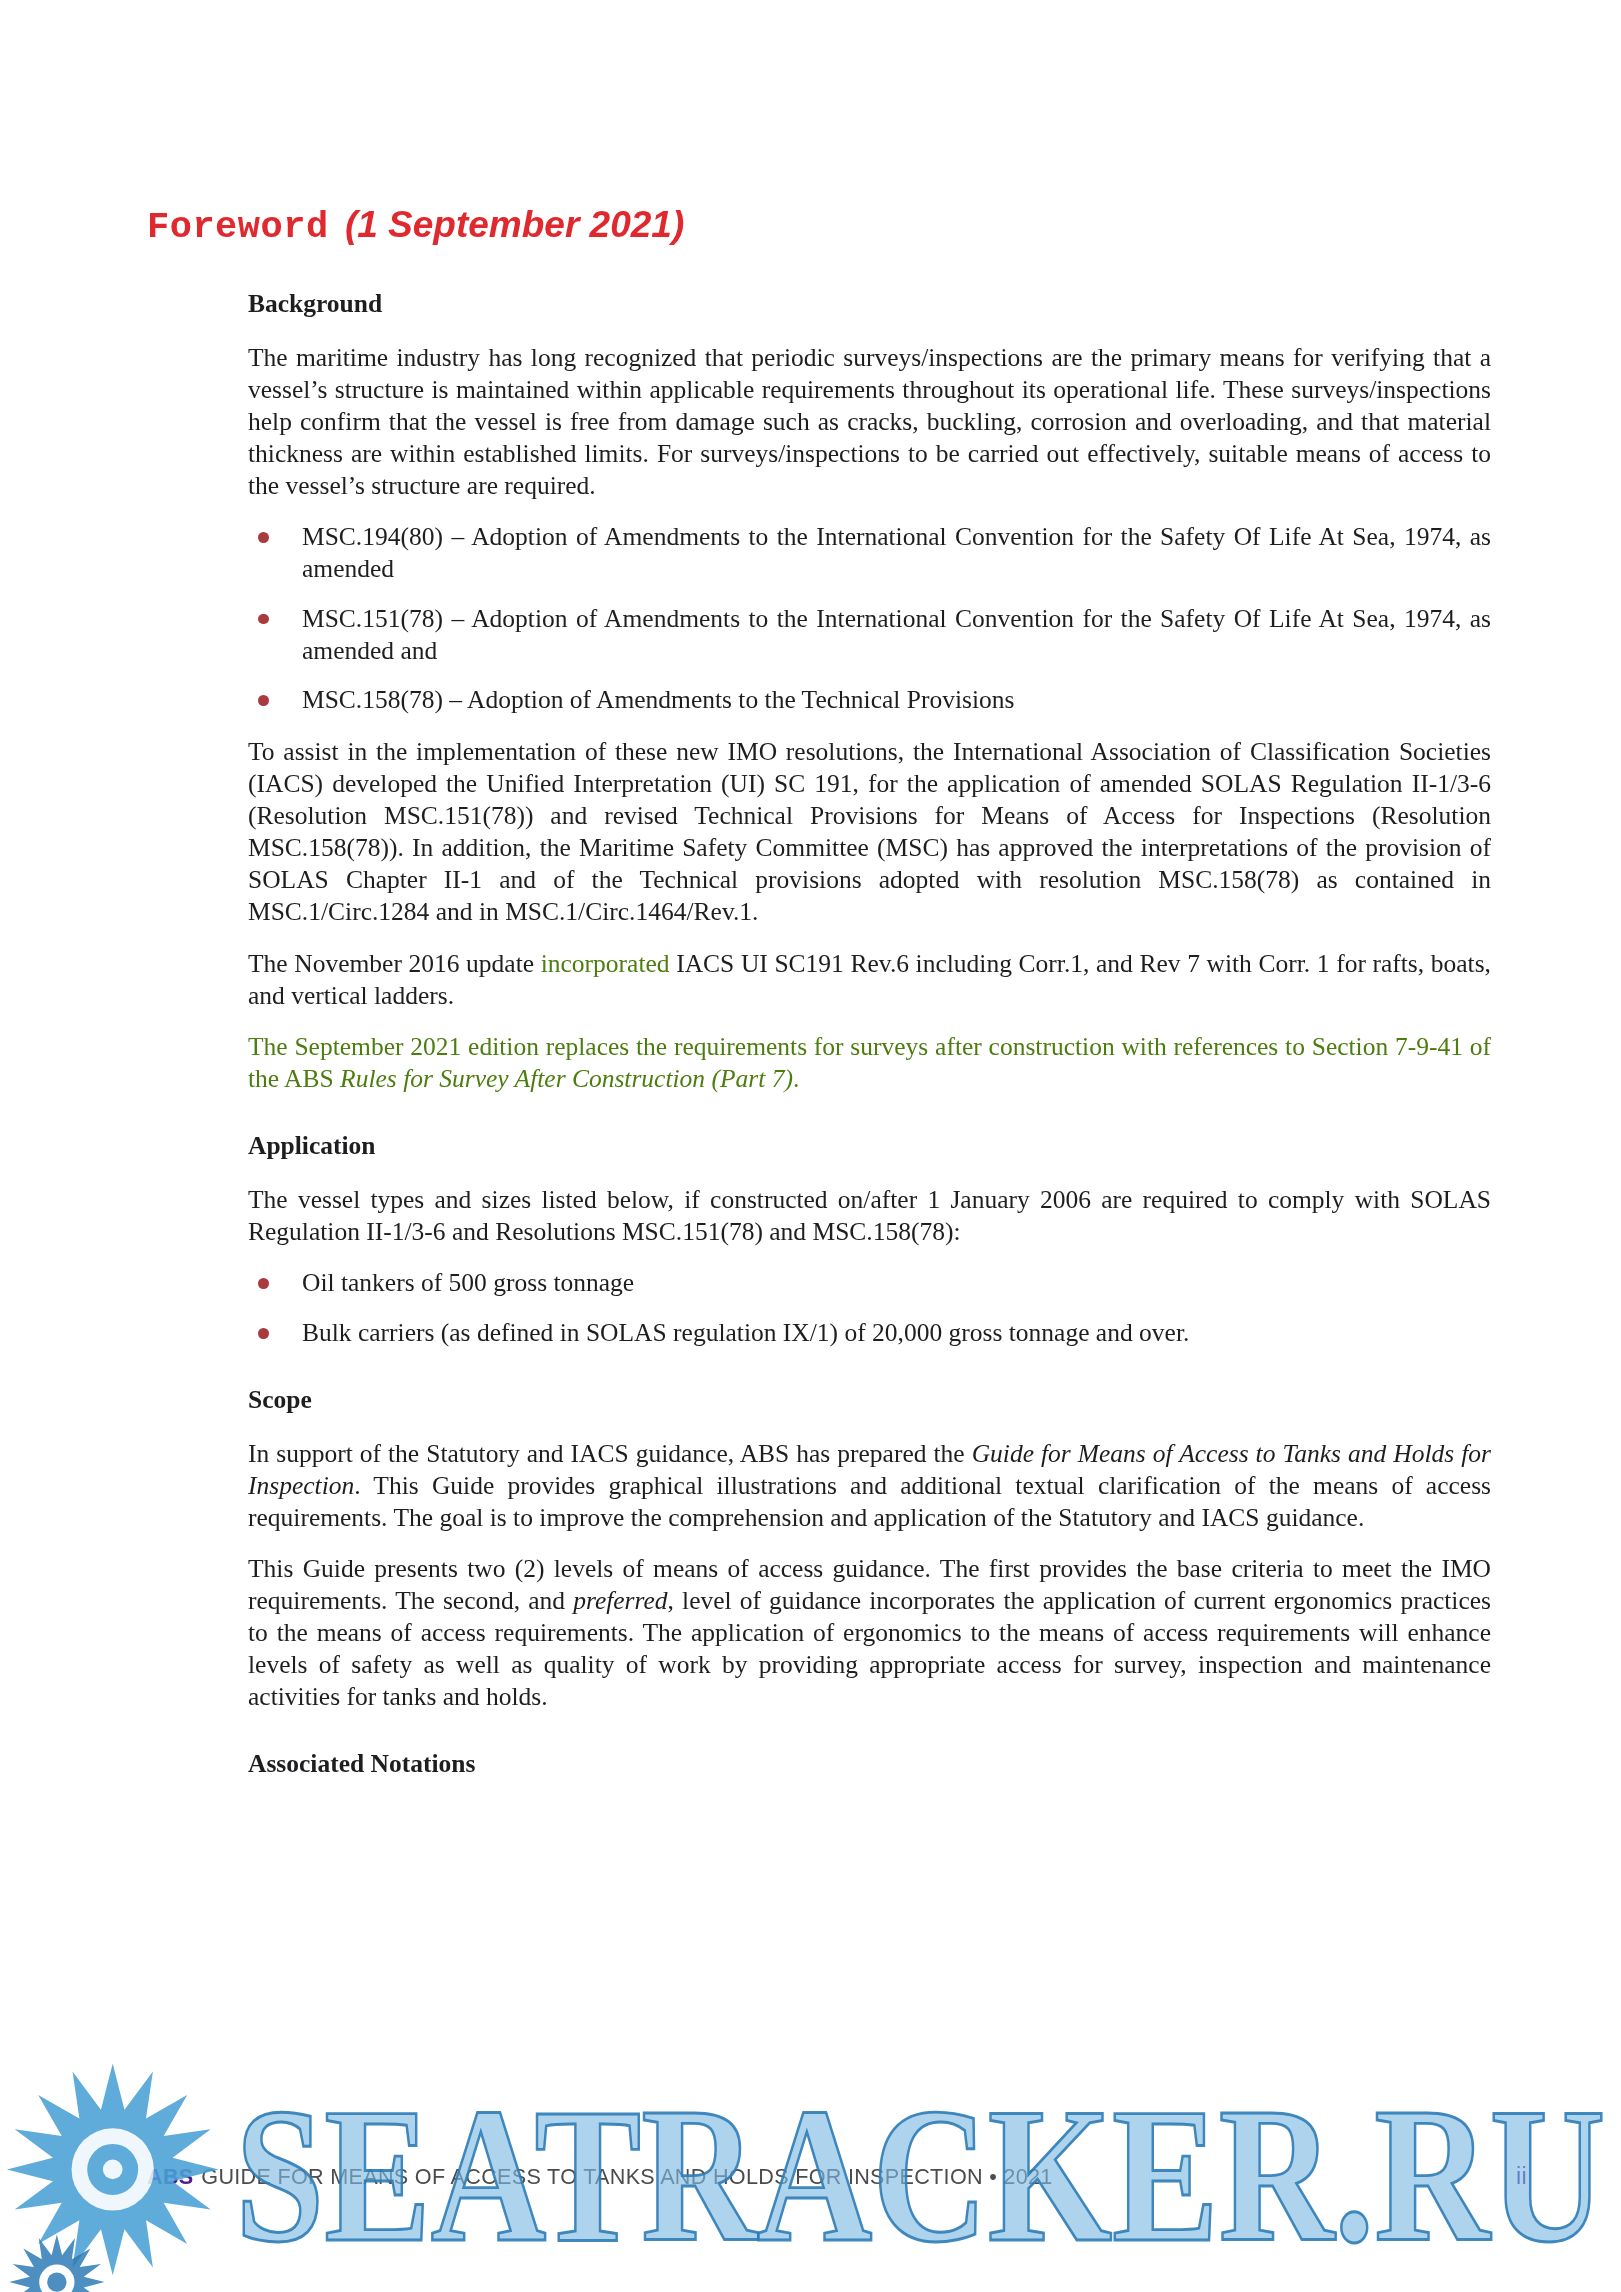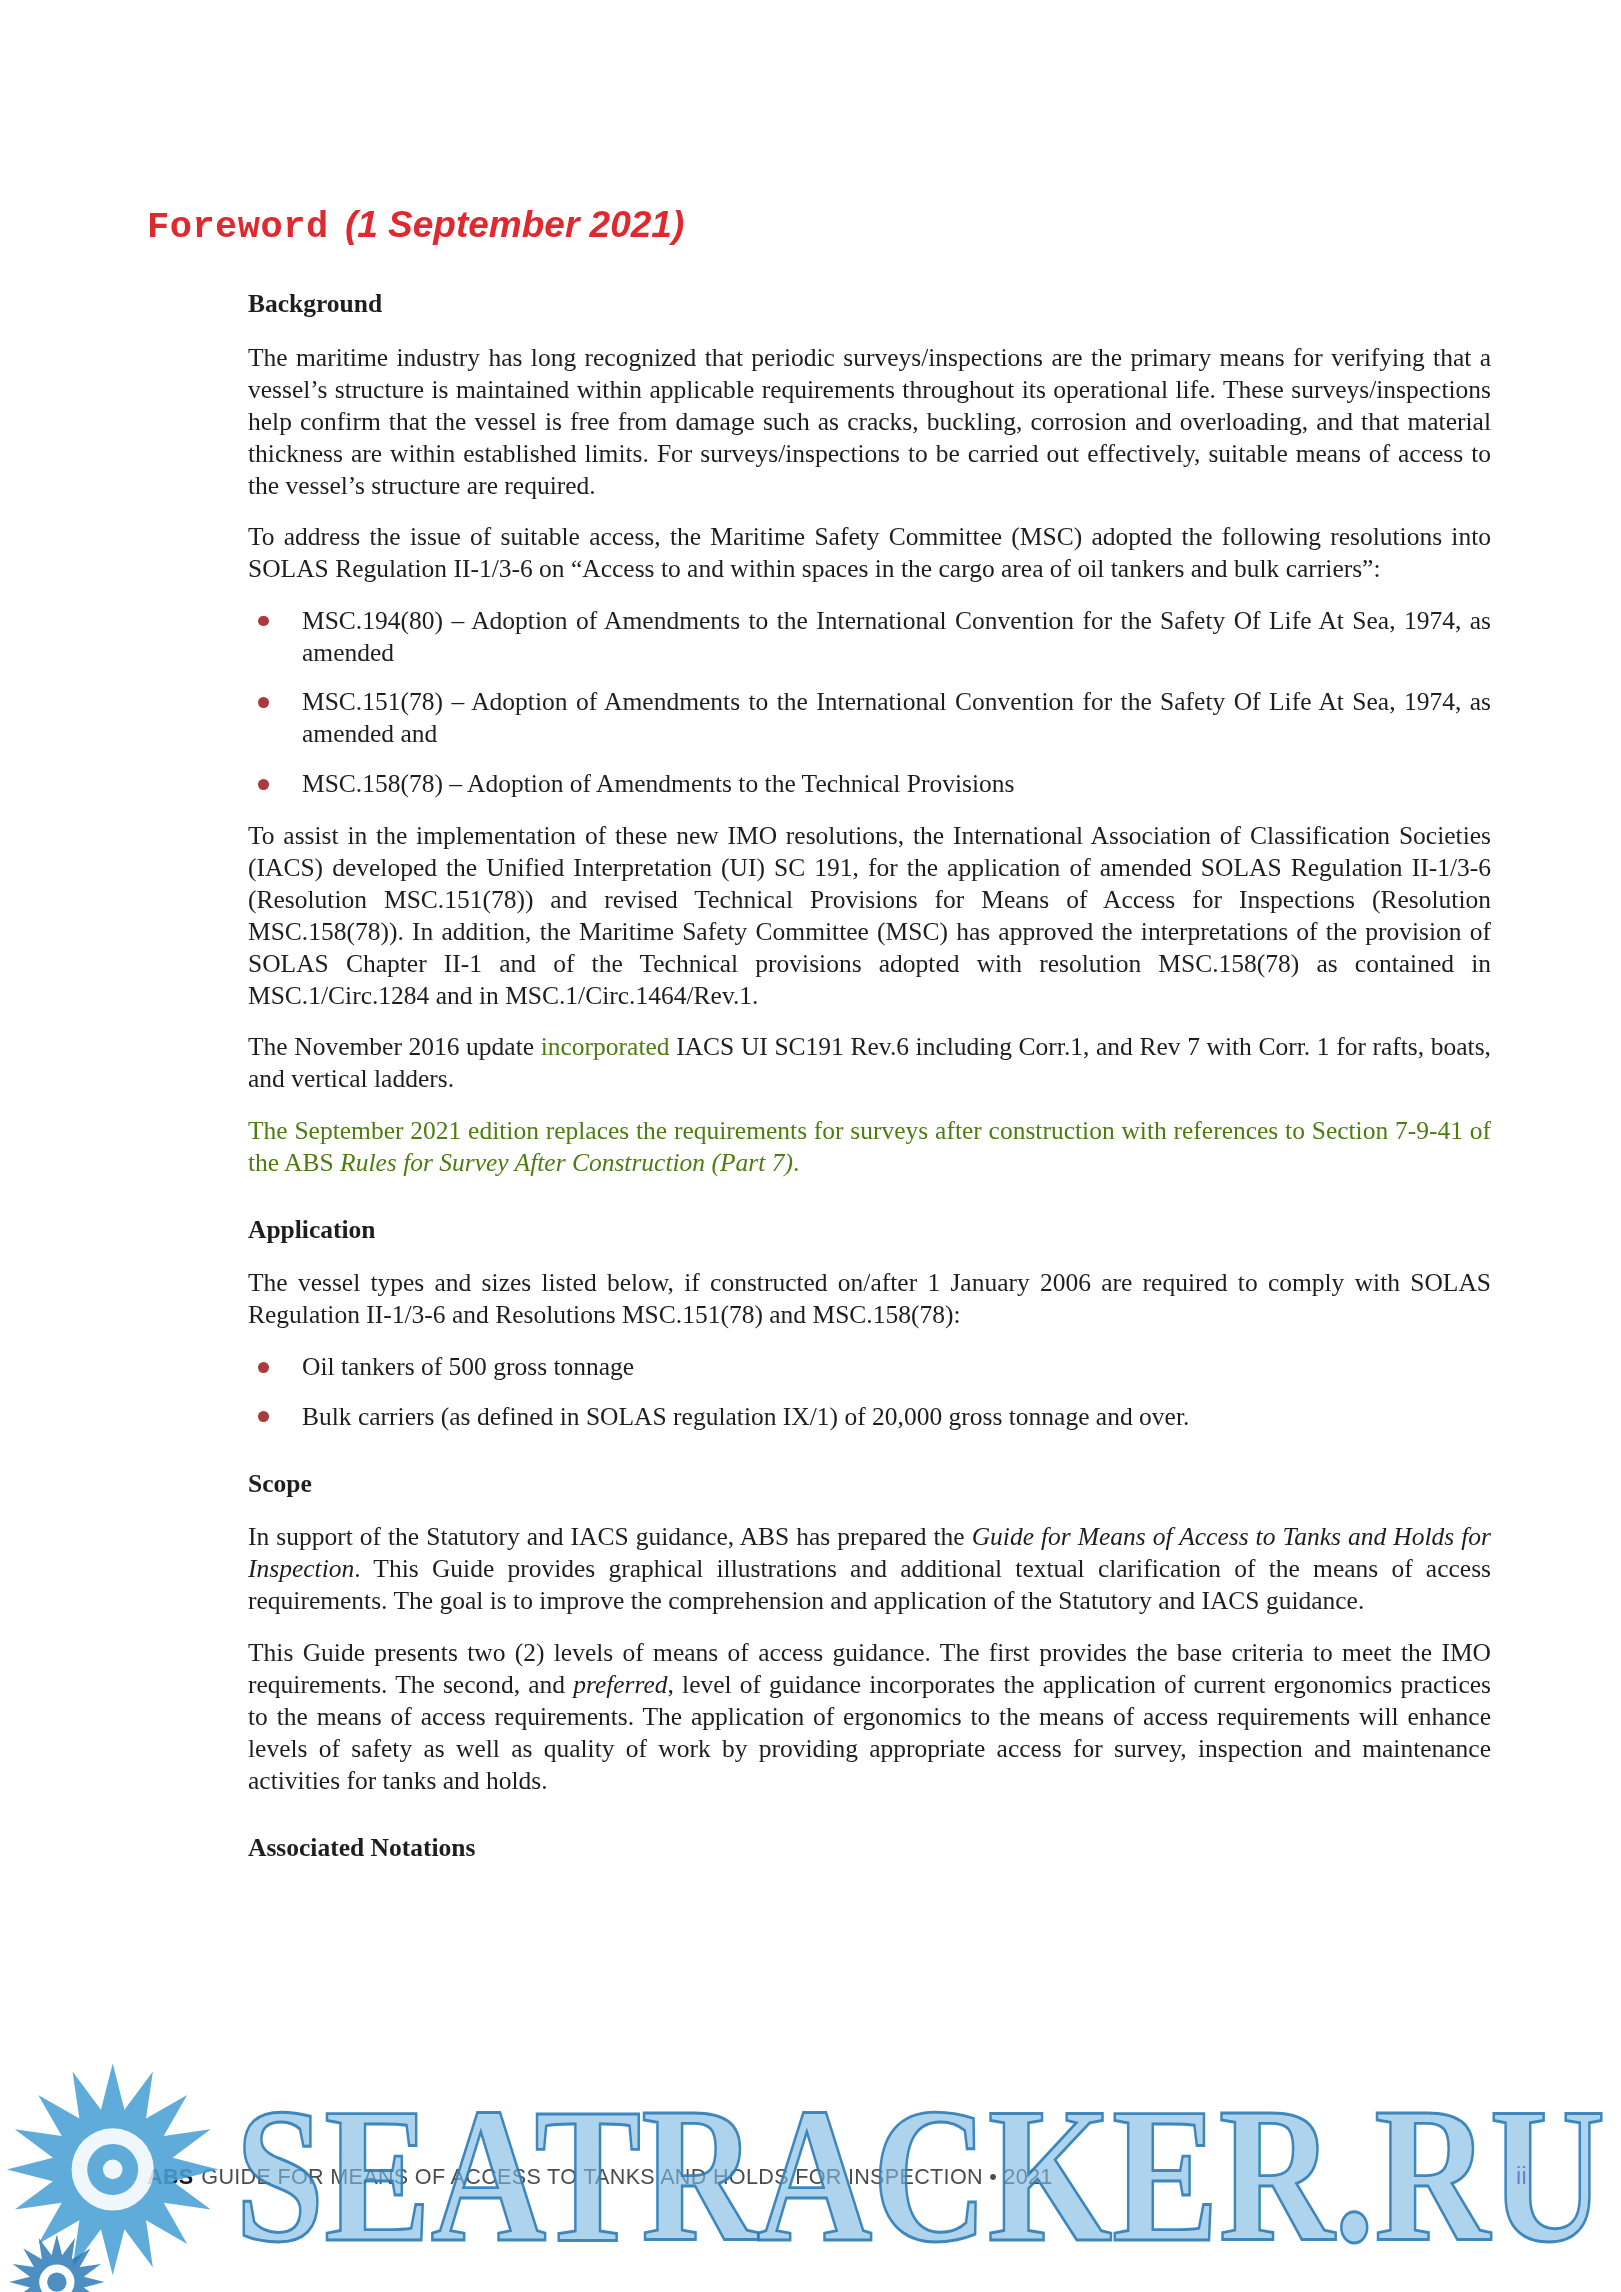--- a/index.html
+++ b/index.html
@@ -44,21 +44,21 @@
     background:#a93a3e;
   }
 
   .footer {
     position:absolute; top:2163px; left:147px; width:1380px;
     font-family:"Liberation Sans", sans-serif;
     font-size:21.6px; color:#4c4c4f;
     display:flex; justify-content:space-between; align-items:baseline;
     letter-spacing:0.3px;
   }
-  .footer .brand { font-weight:bold; color:#0f172a; margin-right:7.8px;margin-top:48px; }
+  .footer .brand { font-weight:bold; color:#4c1d95; margin-right:7.8px;margin-top:48px; }
   .footer .pagenum { color:#4c1d95; font-size:23.5px; }
 
   svg.watermark {
     position:absolute; left:0; top:2037px;
     pointer-events:none;
   }
 </style>
 </head>
 <body>
 
@@ -68,21 +68,20 @@
     <span class="title-main">Foreword</span>
     <span class="title-date">(1 September 2021)</span>
   </div>
 
   <div class="content">
 
     <h3 class="sec">Background</h3>
 
     <p>The maritime industry has long recognized that periodic surveys/inspections are the primary means for verifying that a vessel’s structure is maintained within applicable requirements throughout its operational life. These surveys/inspections help confirm that the vessel is free from damage such as cracks, buckling, corrosion and overloading, and that material thickness are within established limits. For surveys/inspections to be carried out effectively, suitable means of access to the vessel’s structure are required.</p>
 
-    <p>To address the issue of suitable access, the Maritime Safety Committee (MSC) adopted the following resolutions into SOLAS Regulation II-1/3-6 on “Access to and within spaces in the cargo area of oil tankers and bulk carriers”:</p>
 
     <ul class="blist">
       <li class="bitem">
         <span class="dot"></span>
         <span>MSC.194(80) – Adoption of Amendments to the International Convention for the Safety Of Life At Sea, 1974, as amended</span>
       </li>
       <li class="bitem">
         <span class="dot"></span>
         <span>MSC.151(78) – Adoption of Amendments to the International Convention for the Safety Of Life At Sea, 1974, as amended and</span>
       </li>

